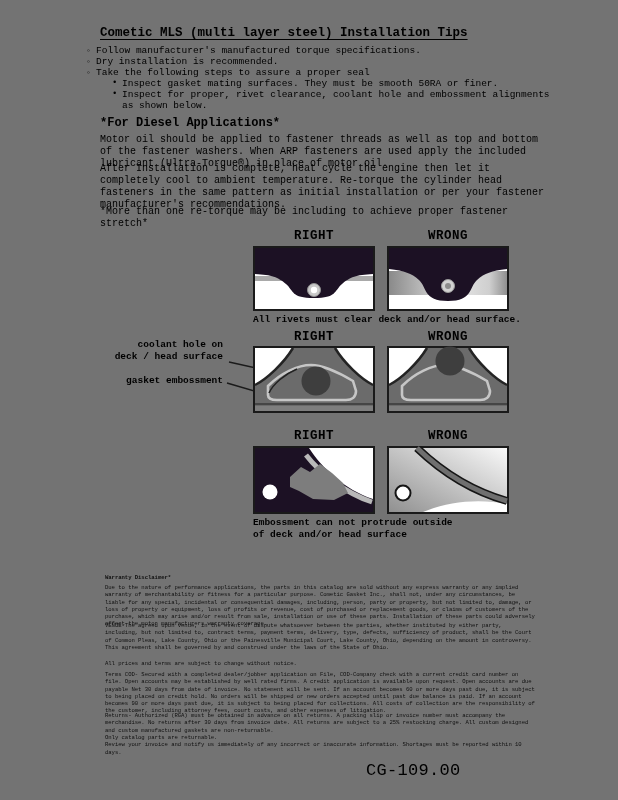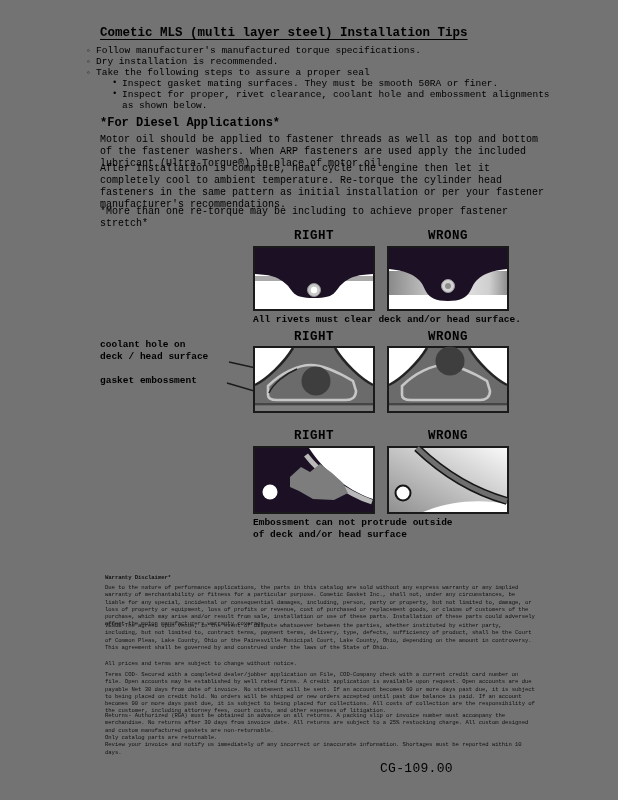--- a/index.html
+++ b/index.html
@@ -27,31 +27,31 @@
   .panel{position:absolute;display:block;}
   .row1 .panel{top:17px;}
   .row2 .panel{top:16px;}
   .row3 .panel{top:17px;}
   .pr{left:237px;}
   .pw{left:371px;}
   .cap{position:absolute;font-size:9.5px;font-weight:bold;line-height:11.5px;}
   .row1 .cap{left:237px;top:85px;width:280px;}
   .row2 .cap{left:240px;top:88px;width:280px;}
   .row3 .cap{left:237px;top:88px;width:210px;}
-  .ann{position:absolute;width:117px;left:84px;text-align:left;
+  .ann{position:absolute;width:117px;left:90px;text-align:right;
        font-size:9.5px;font-weight:bold;line-height:11.5px;}
   .ann1{top:9px;}
   .ann2{top:45px;}
   .leader{position:absolute;left:205px;top:20px;width:100px;height:55px;}
   .legal{left:105px;width:430px;font-size:5.6px;line-height:7.3px;
          letter-spacing:-0.05px;color:#111;}
   .legal-h{top:574px;font-weight:bold;}
   .lp1{top:584px;}.lp2{top:622px;}.lp3{top:660px;}
   .lp4{top:671px;}.lp5{top:712px;}.lp6{top:734px;}
-  .pagenum{left:380px;top:761px;font-size:13px;letter-spacing:.3px;}
+  .pagenum{left:366px;top:761px;font-size:17px;letter-spacing:.3px;}
 </style>
 </head>
 <body>
 
 <div class="page">
 
   <div class="abs title">Cometic MLS (multi layer steel) Installation Tips</div>
 
   <div class="abs bullets">
     <div class="b-row">

